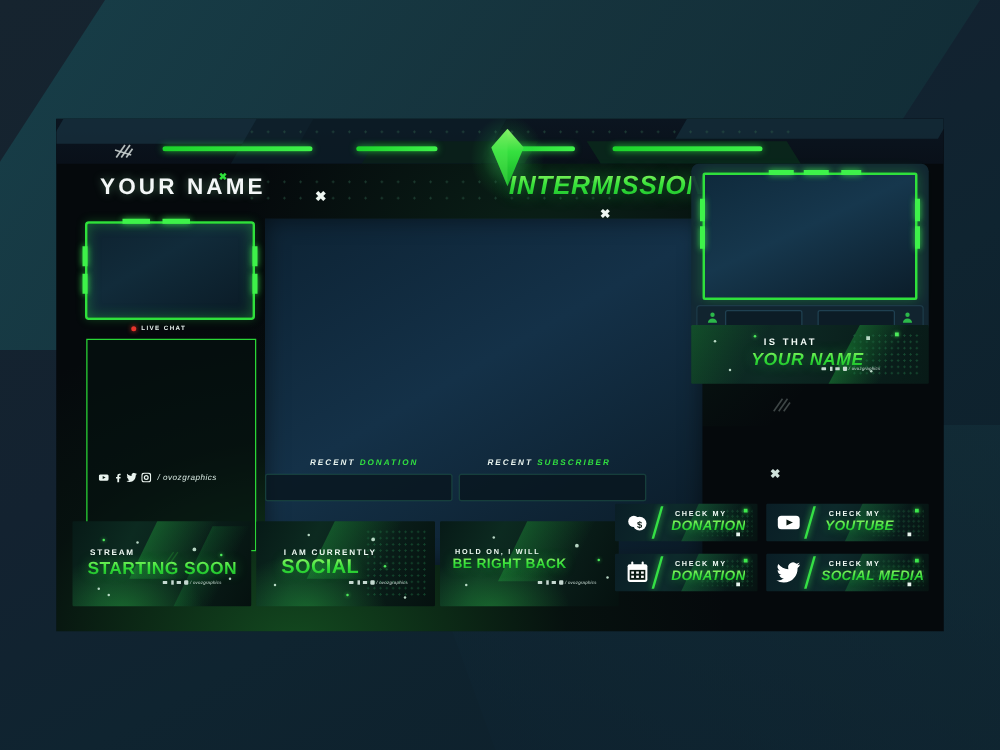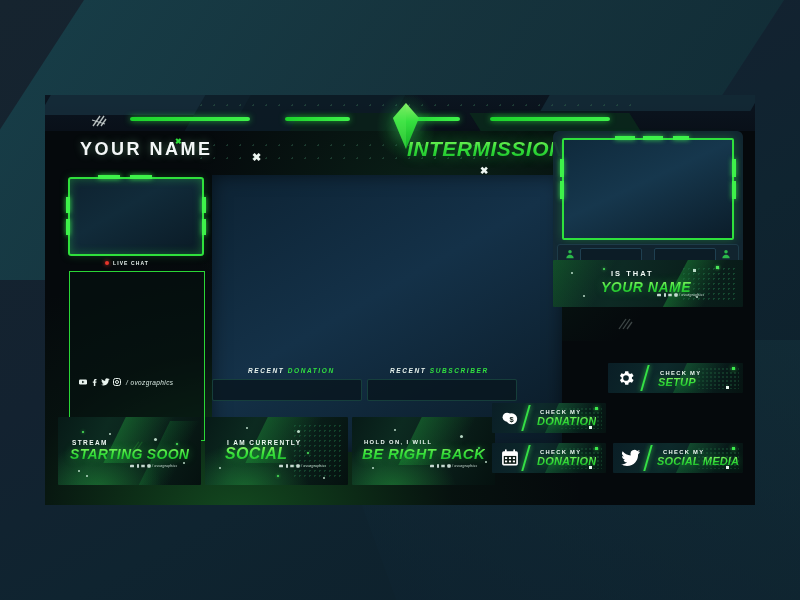--- a/index.html
+++ b/index.html
@@ -134,21 +134,21 @@
   .sig{position:absolute;display:flex;align-items:center;gap:1.5px;opacity:.95;}
   .sig .t{color:#cfe2da;font-size:3.5px;font-style:italic;letter-spacing:.2px;}
 
   
   .scene{position:absolute;top:322px;height:68px;overflow:hidden;border-radius:1px;
     background:linear-gradient(115deg,#071a17 0%,#0c2a20 30%,#0a1f1a 60%,#05110f 100%);}
   .scene .glow{position:absolute;left:-10%;bottom:-45%;width:85%;height:110%;
     background:radial-gradient(ellipse at 45% 65%, rgba(45,200,70,.40), rgba(0,0,0,0) 68%);}
   .scene .poly{position:absolute;transform:skewX(-26deg);}
   .scene .sub{position:absolute;color:#f1faf5;font-weight:bold;letter-spacing:1.4px;font-size:6.5px;}
-  .scene .big{position:absolute;font-weight:bold;font-style:italic;letter-spacing:.3px;
+  .scene .big{position:absolute;font-weight:bold;letter-spacing:.3px;
     background:linear-gradient(180deg,#a9fb74,#3ae23a 48%,#19b02a);
     -webkit-background-clip:text;background-clip:text;color:transparent;
     text-shadow:0 0 9px rgba(50,230,70,.40);}
   .spk{position:absolute;background:#d6f5e2;border-radius:50%;opacity:.85;}
   .spkg{position:absolute;background:#4ce85a;border-radius:50%;box-shadow:0 0 3px rgba(70,235,90,.9);}
 
   
   .abtn{position:absolute;height:30px;overflow:hidden;
     background:linear-gradient(110deg,#0a1e26 0%,#0d2a2b 40%,#091c1c 75%,#061311 100%);
     border-radius:1px;}
@@ -396,21 +396,21 @@
     <div class="spkg" style="left:102px;top:35px;width:2px;height:2px;"></div>
     <div class="spk" style="left:14px;top:50px;width:2px;height:2px;"></div>
     <div class="spkg" style="left:72px;top:58px;width:2px;height:2px;"></div>
     <div class="spk" style="left:118px;top:60px;width:2px;height:2px;"></div>
   </div>
 
   <div class="scene" style="left:307px;width:143px;">
     <div class="glow"></div>
     <div class="poly" style="left:62px;top:-16px;width:55px;height:64px;background:linear-gradient(90deg,rgba(40,200,70,.28),rgba(0,0,0,0));"></div>
     <div class="sub" style="left:12px;top:22px;font-size:5.8px;">HOLD ON, I WILL</div>
-    <div class="big" style="left:10px;top:28px;font-size:15px;">BE RIGHT BACK</div>
+    <div class="big" style="left:10px;top:28px;font-size:11px;">BE RIGHT BACK</div>
     <div class="sig" style="left:78px;top:47px;">
       <svg width="4" height="4" viewBox="0 0 16 16">
           <rect x="0" y="3" width="16" height="10" rx="2.5" fill="#cfe2da"></rect>
         </svg>
       <svg width="4" height="4" viewBox="0 0 16 16">
           <rect x="4" y="1" width="8" height="14" fill="#cfe2da"></rect>
         </svg>
       <svg width="4" height="4" viewBox="0 0 16 16">
           <path d="M1 3h14v10H1z" fill="#cfe2da"></path>
         </svg>
@@ -419,52 +419,53 @@
         </svg>
       <span class="t">/ ovozgraphics</span>
     </div>
     <div class="spk" style="left:42px;top:12px;width:2px;height:2px;"></div>
     <div class="spk" style="left:108px;top:18px;width:3px;height:3px;"></div>
     <div class="spkg" style="left:126px;top:30px;width:2px;height:2px;"></div>
     <div class="spk" style="left:20px;top:50px;width:2px;height:2px;"></div>
     <div class="spk" style="left:133px;top:44px;width:2px;height:2px;"></div>
   </div>
 
-  <div class="abtn" style="left:563px;top:268px;width:135px;">
-    <div class="poly" style="left:72px;top:-10px;width:40px;height:50px;background:linear-gradient(90deg,rgba(35,180,70,.26),rgba(0,0,0,0));"></div>
-    <div class="dotsfx"></div>
-    <div class="ic">
-      <svg width="20" height="20" viewBox="0 0 24 24" fill="#ffffff">
-        <path d="M19.1 12.9a7.6 7.6 0 0 0 0-1.8l2-1.5-1.9-3.3-2.4.9a7.3 7.3 0 0 0-1.6-.9l-.4-2.5H11l-.4 2.5c-.6.2-1.1.5-1.6.9l-2.4-.9-1.9 3.3 2 1.5a7.6 7.6 0 0 0 0 1.8l-2 1.5 1.9 3.3 2.4-.9c.5.4 1 .7 1.6.9l.4 2.5h3.8l.4-2.5c.6-.2 1.1-.5 1.6-.9l2.4.9 1.9-3.3zM12 15.4A3.4 3.4 0 1 1 12 8.6a3.4 3.4 0 0 1 0 6.8z"></path>
-      </svg>
-    </div>
-    <div class="slash" style="left:36px;top:2px;"></div>
-    <div class="cm" style="left:52px;top:7px;">CHECK MY</div>
-    <div class="lbl" style="left:50px;top:13px;">SETUP</div>
-    <div class="gsq"></div>
-    <div class="wsq"></div>
-  </div>
 
   <div class="abtn" style="left:447px;top:308px;width:114px;">
     <div class="poly" style="left:60px;top:-10px;width:36px;height:50px;background:linear-gradient(90deg,rgba(35,180,70,.26),rgba(0,0,0,0));"></div>
     <div class="dotsfx"></div>
     <div class="ic">
       <svg width="20" height="20" viewBox="0 0 24 24">
         <circle cx="8.5" cy="11" r="5.4" fill="#ffffff"></circle>
         <circle cx="14" cy="13" r="6.6" fill="#ffffff"></circle>
         <text x="14" y="17" font-size="9" font-weight="bold" text-anchor="middle" fill="#0a1a14" font-family="'Liberation Sans',sans-serif">$</text>
       </svg>
     </div>
     <div class="slash" style="left:33px;top:2px;"></div>
     <div class="cm" style="left:48px;top:6px;">CHECK MY</div>
     <div class="lbl" style="left:45px;top:12px;">DONATION</div>
     <div class="gsq"></div>
     <div class="wsq"></div>
   </div>
 
+  <div class="abtn" style="left:568px;top:308px;width:130px;">
+    <div class="poly" style="left:70px;top:-10px;width:38px;height:50px;background:linear-gradient(90deg,rgba(35,180,70,.26),rgba(0,0,0,0));"></div>
+    <div class="dotsfx"></div>
+    <div class="ic">
+      <svg width="20" height="20" viewBox="0 0 24 24">
+        <rect x="1.5" y="5.5" width="21" height="13" rx="3.4" fill="#ffffff"></rect>
+        <path d="M9.8 9.2 L16 12 L9.8 14.8 Z" fill="#0b1a14"></path>
+      </svg>
+    </div>
+    <div class="slash" style="left:34px;top:2px;"></div>
+    <div class="cm" style="left:50px;top:6px;">CHECK MY</div>
+    <div class="lbl" style="left:47px;top:12px;">YOUTUBE</div>
+    <div class="gsq"></div>
+    <div class="wsq"></div>
+  </div>
 
   <div class="abtn" style="left:447px;top:348px;width:114px;">
     <div class="poly" style="left:60px;top:-10px;width:36px;height:50px;background:linear-gradient(90deg,rgba(35,180,70,.26),rgba(0,0,0,0));"></div>
     <div class="dotsfx"></div>
     <div class="ic">
       <svg width="20" height="20" viewBox="0 0 24 24">
         <rect x="2.5" y="4" width="19" height="17" rx="2" fill="#ffffff"></rect>
         <rect x="4.5" y="9.5" width="15" height="9.5" fill="#0b1a14"></rect>
         <g fill="#ffffff">
           <rect x="6" y="11" width="2.6" height="2.2"></rect>

